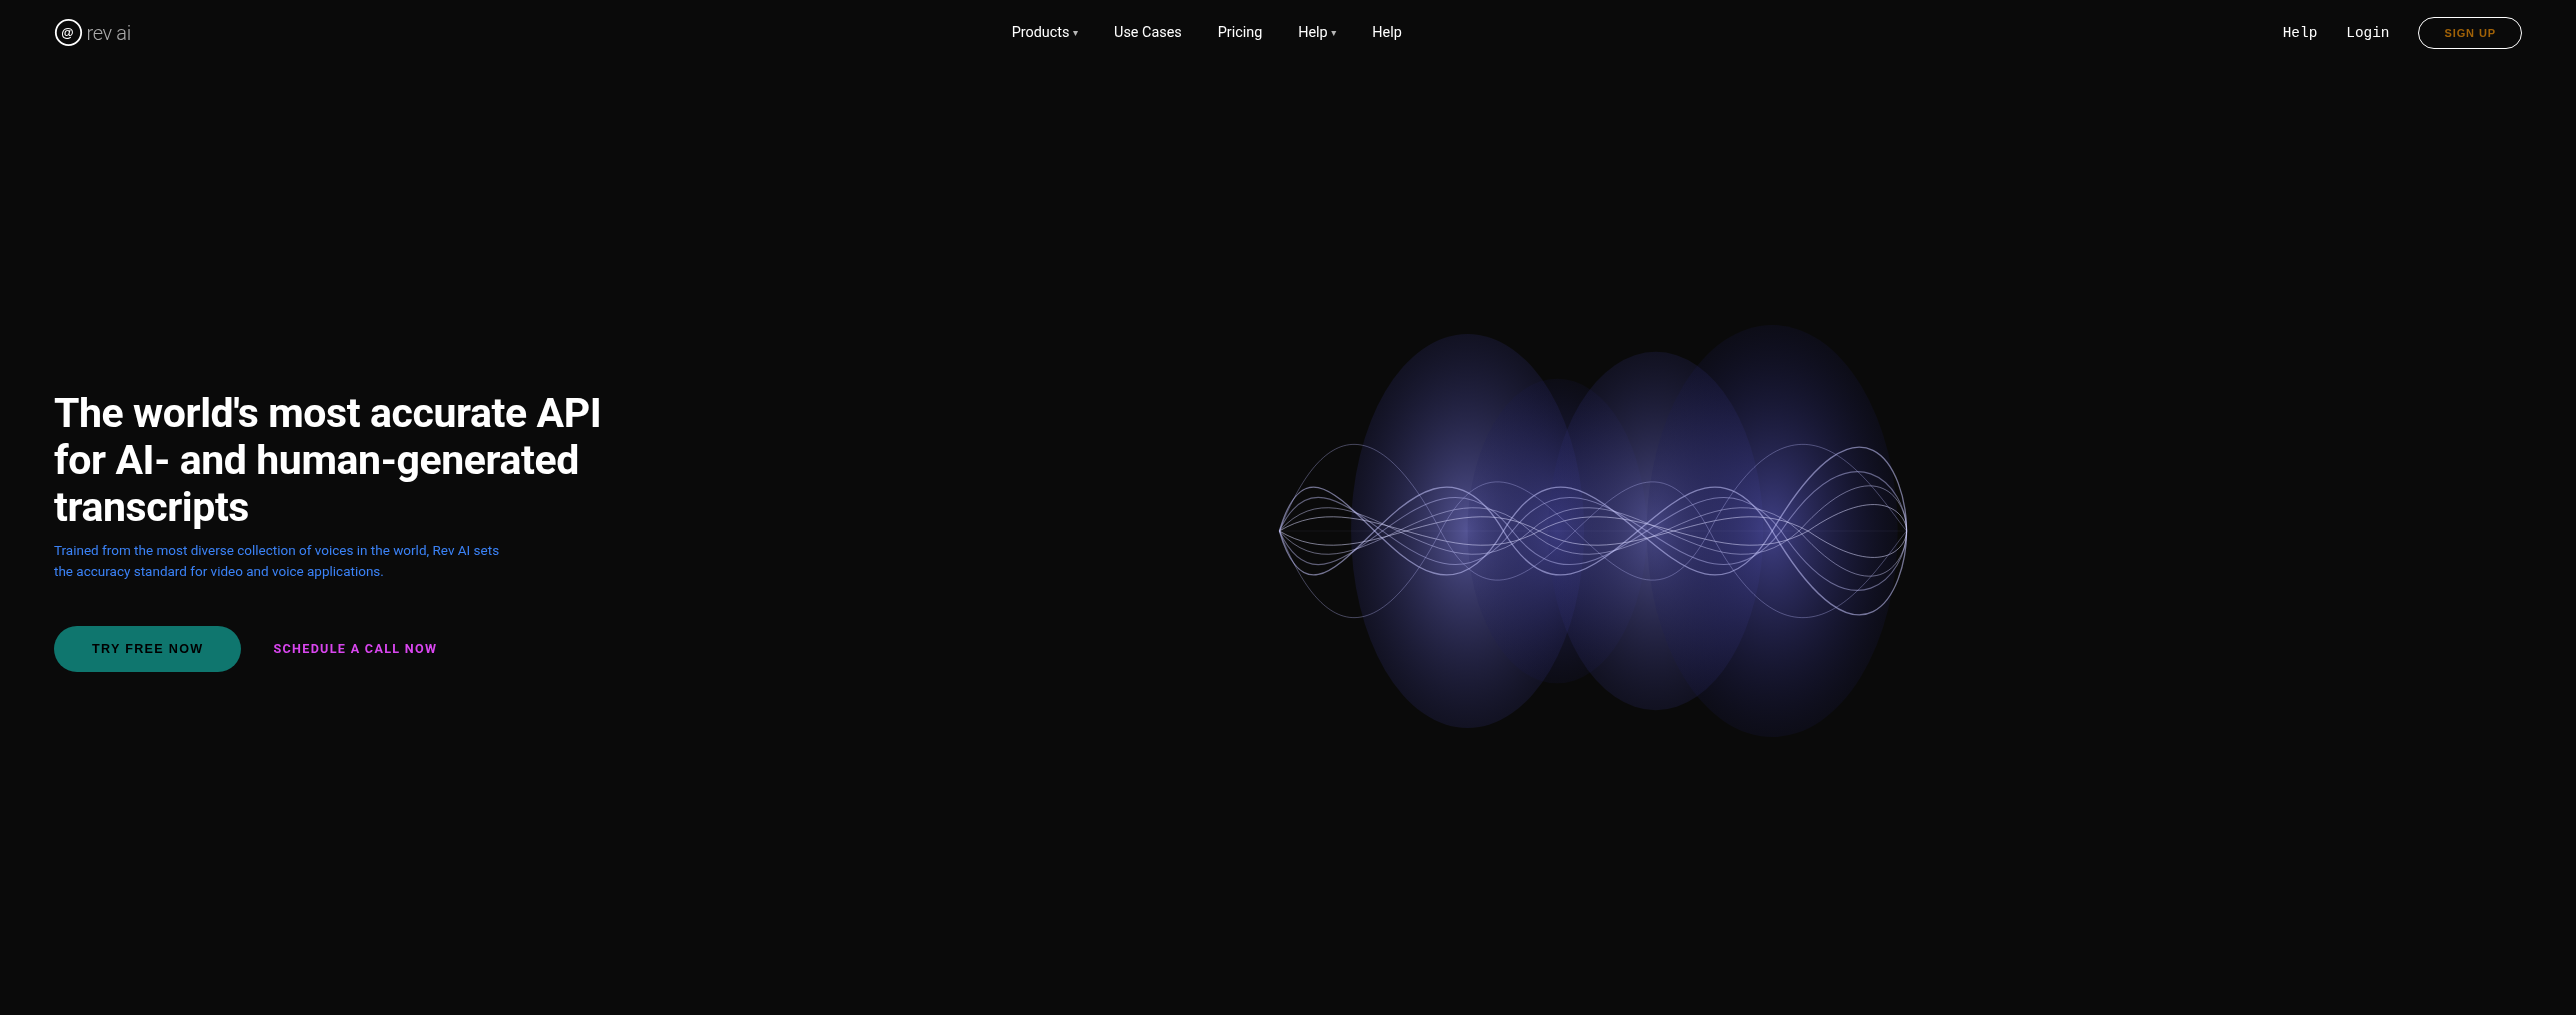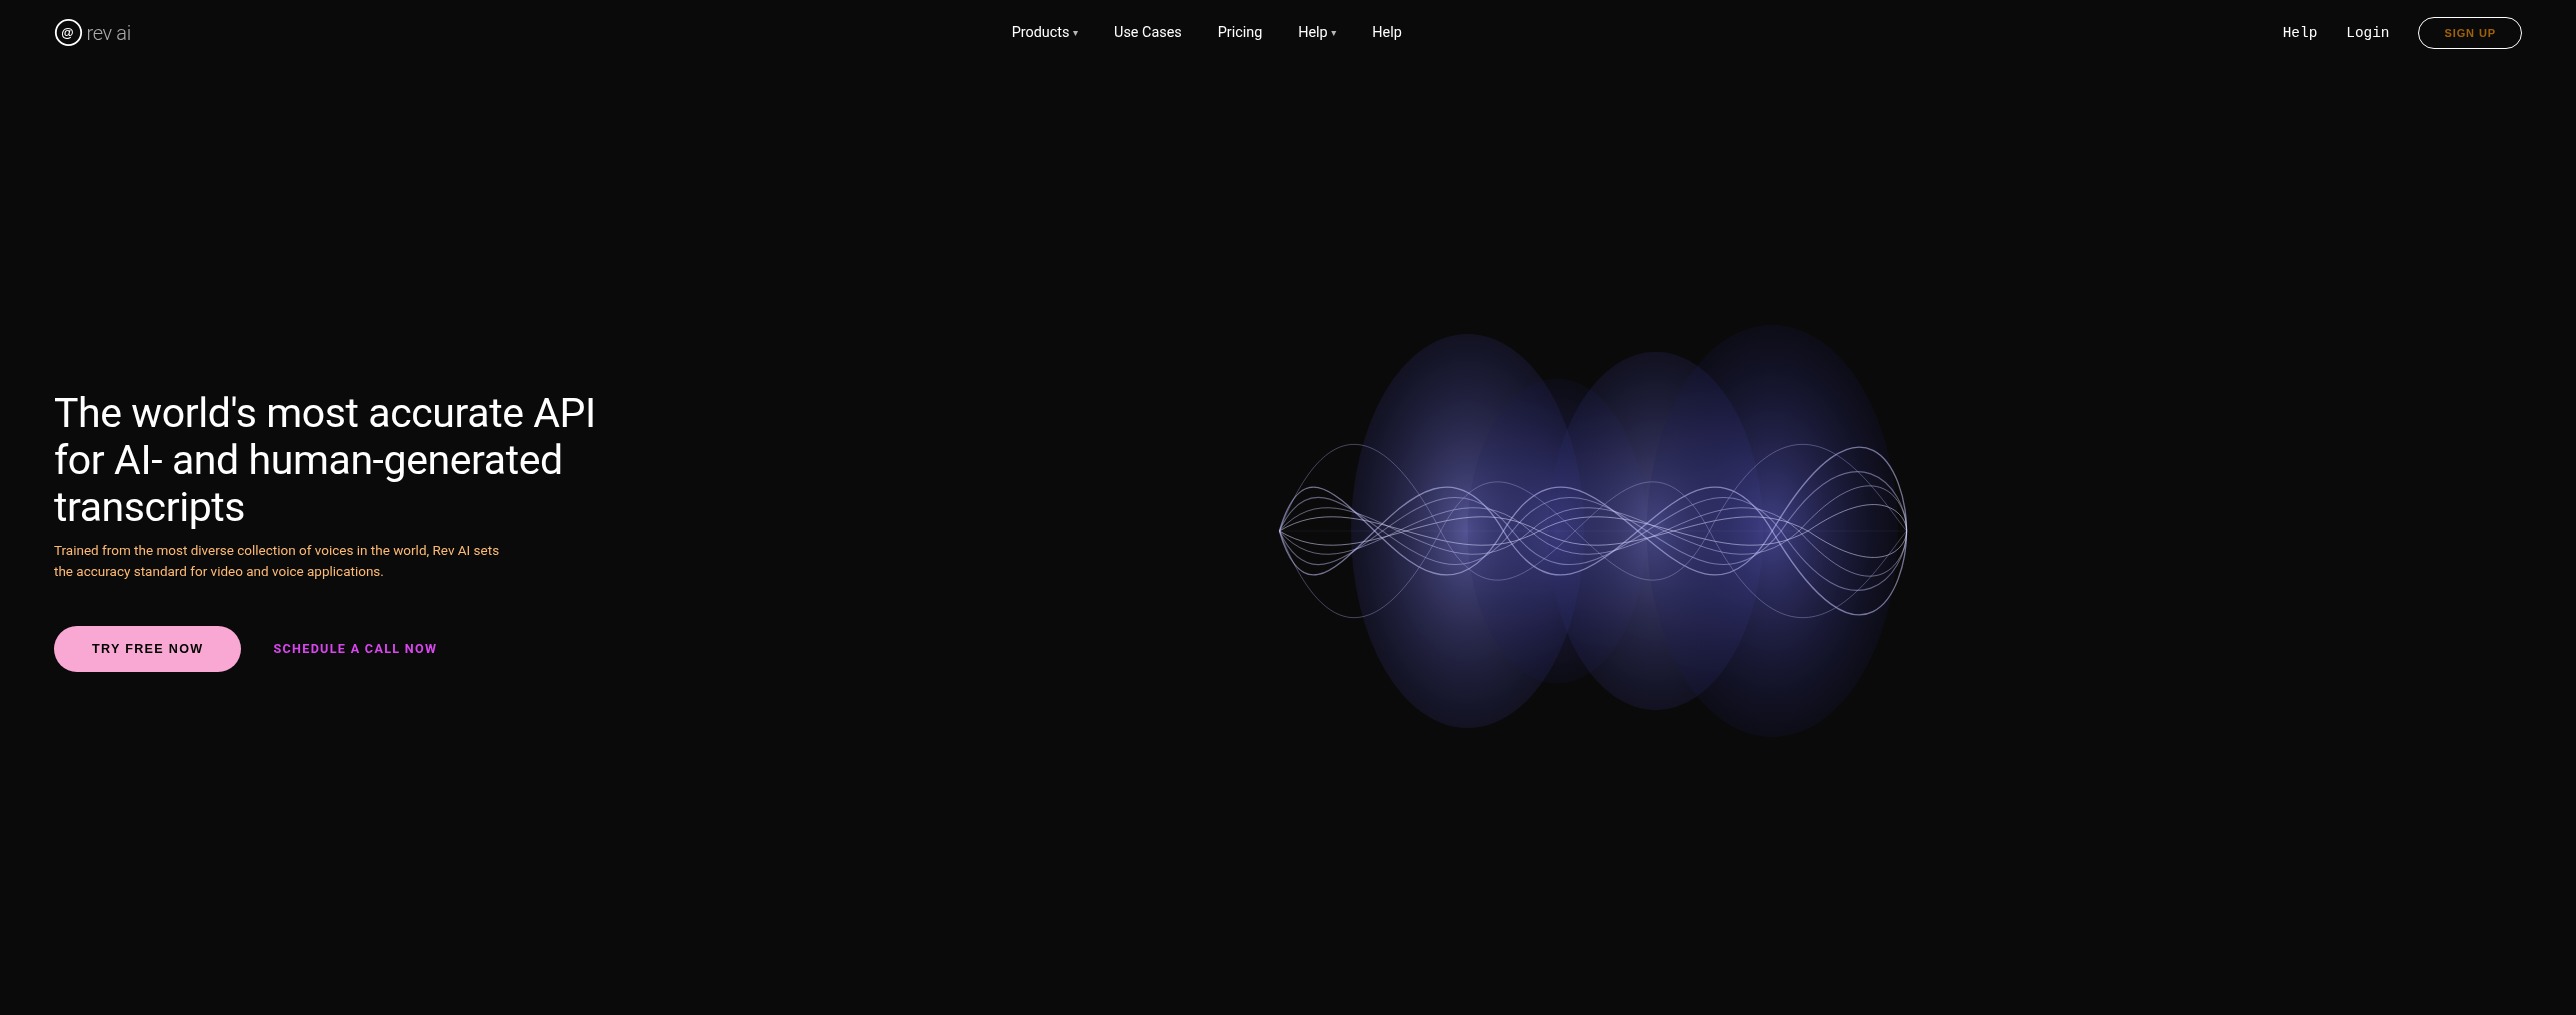--- a/index.html
+++ b/index.html
@@ -113,43 +113,43 @@
     }
 
     .hero-content {
       flex: 0 0 auto;
       max-width: 556px;
       z-index: 2;
     }
 
     .hero-title {
       font-size: 41px;
-      font-weight: 400;
+      font-weight: 700;
       line-height: 1.15;
       color: #ffffff;
       margin-bottom: 8px;
       letter-spacing: -0.4px;
     }
 
     .hero-description {
       font-size: 13.5px;
       line-height: 1.6;
-      color: #fdba74;
+      color: #3b82f6;
       margin-bottom: 43px;
       max-width: 466px;
     }
 
     .hero-buttons {
       display: flex;
       align-items: center;
       gap: 32px;
     }
 
     .btn-try-free {
-      background-color: #f9a8d4;
+      background-color: #0f766e;
       color: #000000;
       border: none;
       padding: 16px 38px;
       border-radius: 36px;
       font-size: 12.6px;
       font-weight: 800;
       letter-spacing: 1.3px;
       text-transform: uppercase;
       cursor: pointer;
     }

